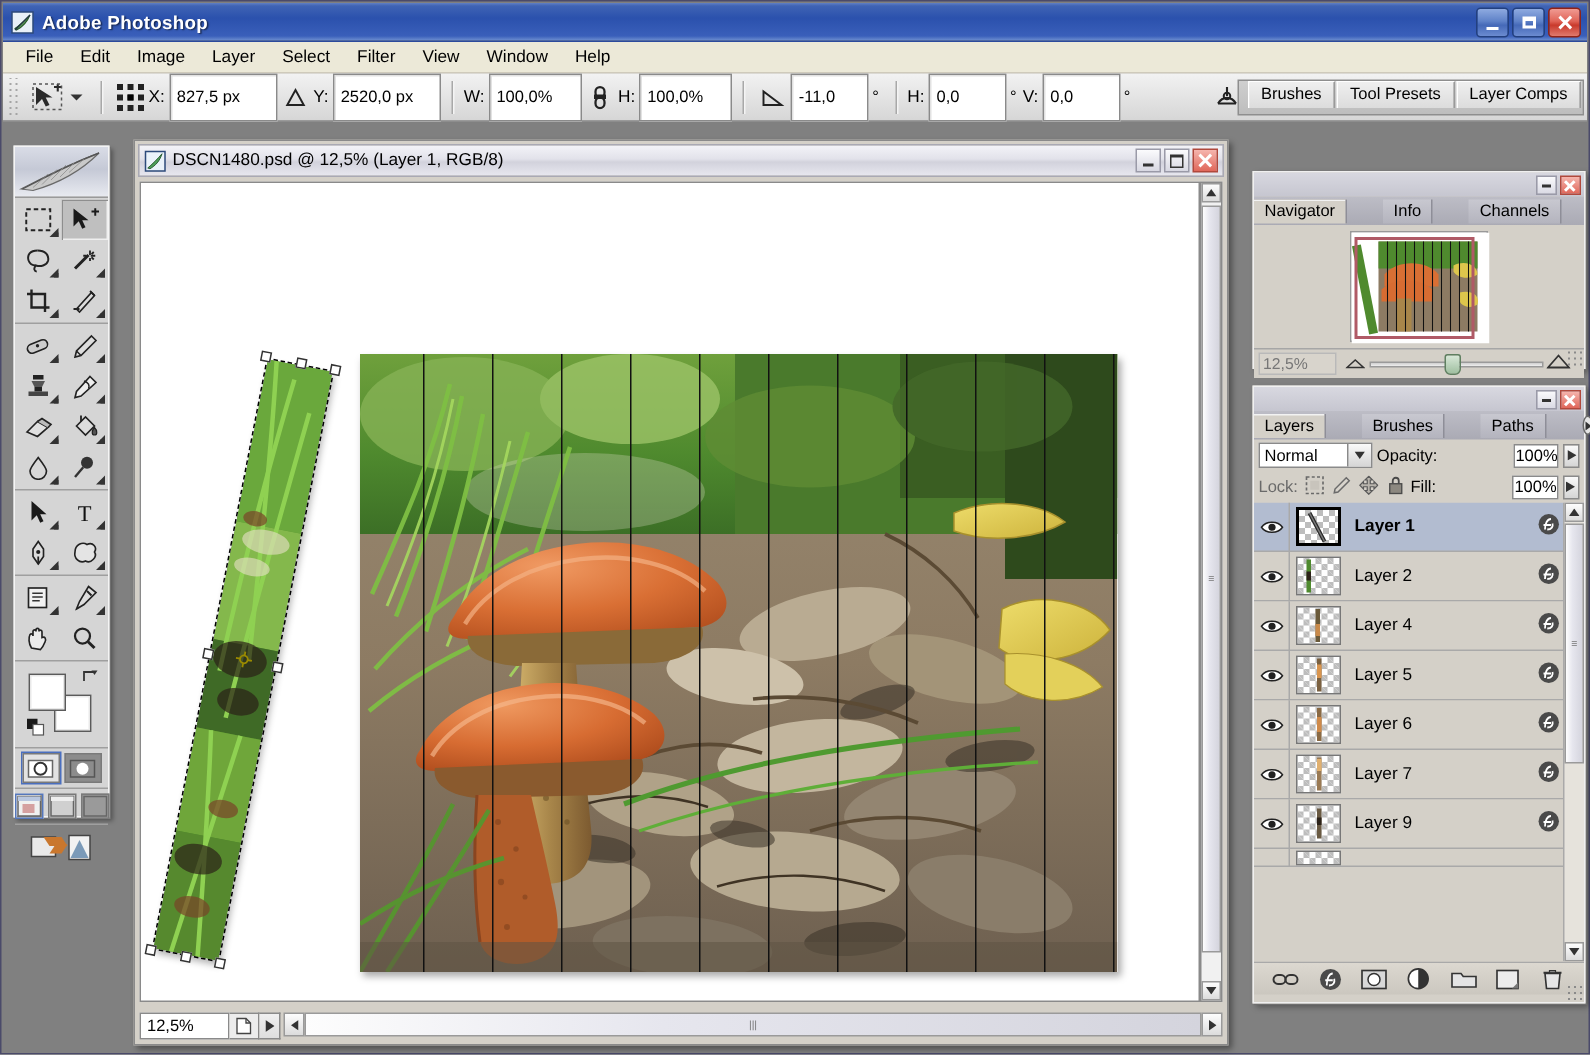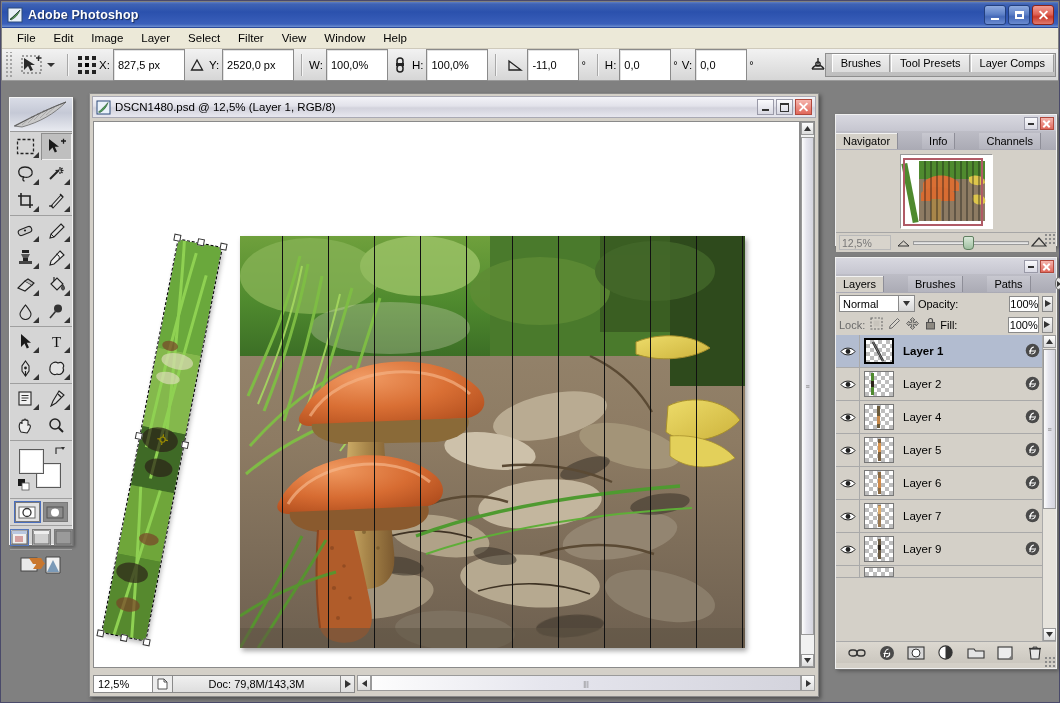--- a/index.html
+++ b/index.html
@@ -1051,21 +1051,20 @@
     </div>
 
     <div class="statusbar">
       <div class="sb-zoom">12,5%</div>
       <div class="sb-pg">
         <svg width="11" height="12" viewBox="0 0 11 12">
           <path d="M1 1 h6 l3 3 v7 h-9 Z" fill="#fff" stroke="#444" stroke-width="0.9"></path>
           <path d="M7 1 v3 h3" fill="none" stroke="#444" stroke-width="0.9"></path>
         </svg>
       </div>
-      <div class="sb-doc">Doc: 79,8M/143,3M</div>
       <div class="sb-more">
         <svg width="6" height="8" viewBox="0 0 6 8">
             <path d="M0 0 L6 4 L0 8 Z" fill="#333"></path>
           </svg>
       </div>
       <div class="sb-hs">
         <div class="sb-arrow" style="height:16px;width:14px;">
           <svg width="5" height="7" viewBox="0 0 5 7">
               <path d="M5 0 L0 3.5 L5 7 Z" fill="#333"></path>
             </svg>

